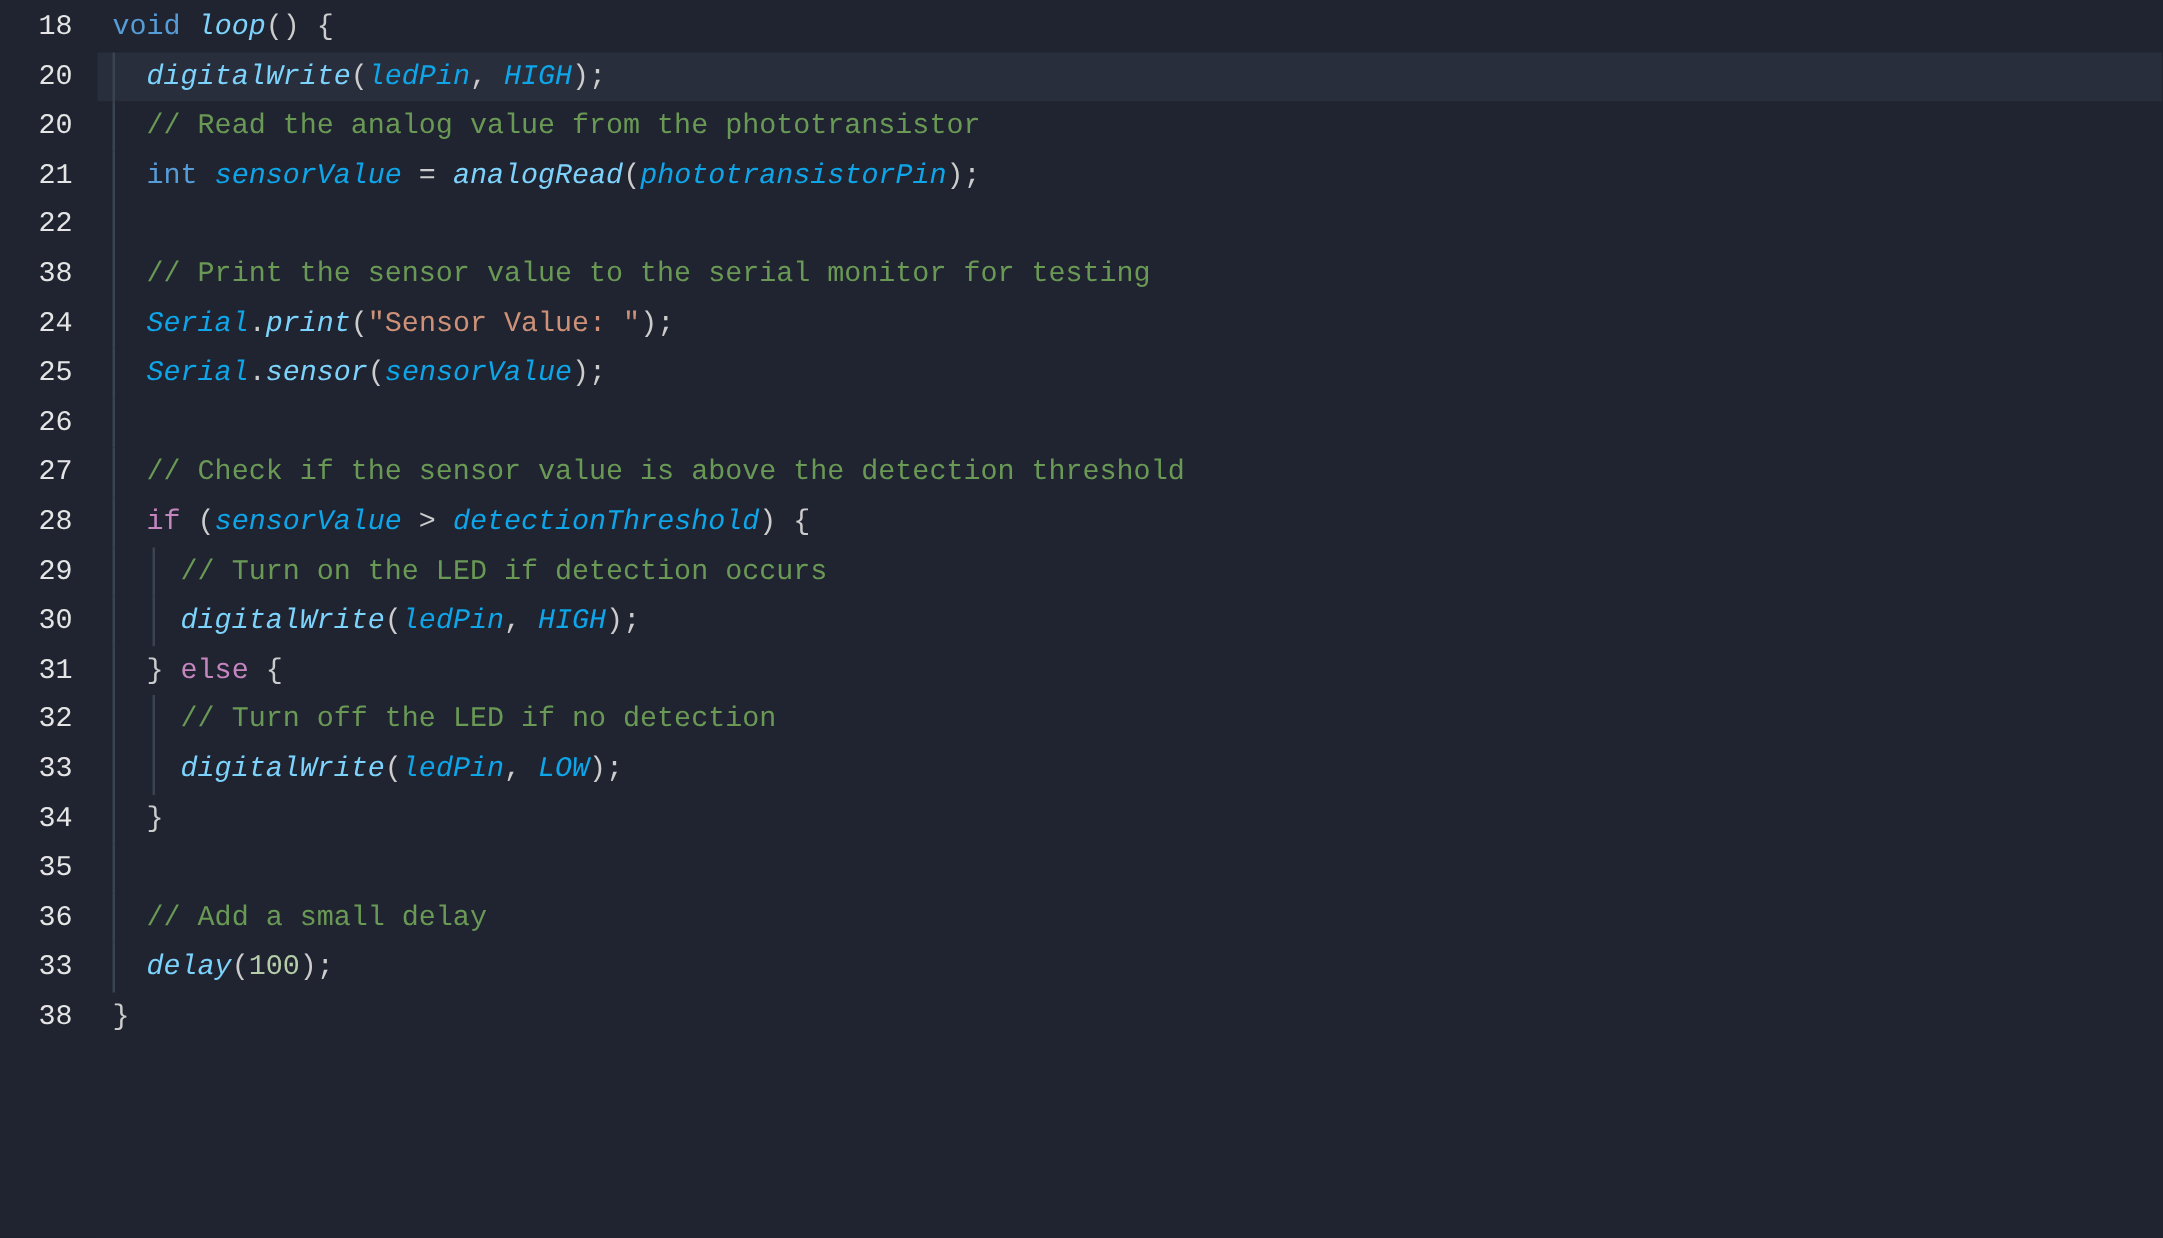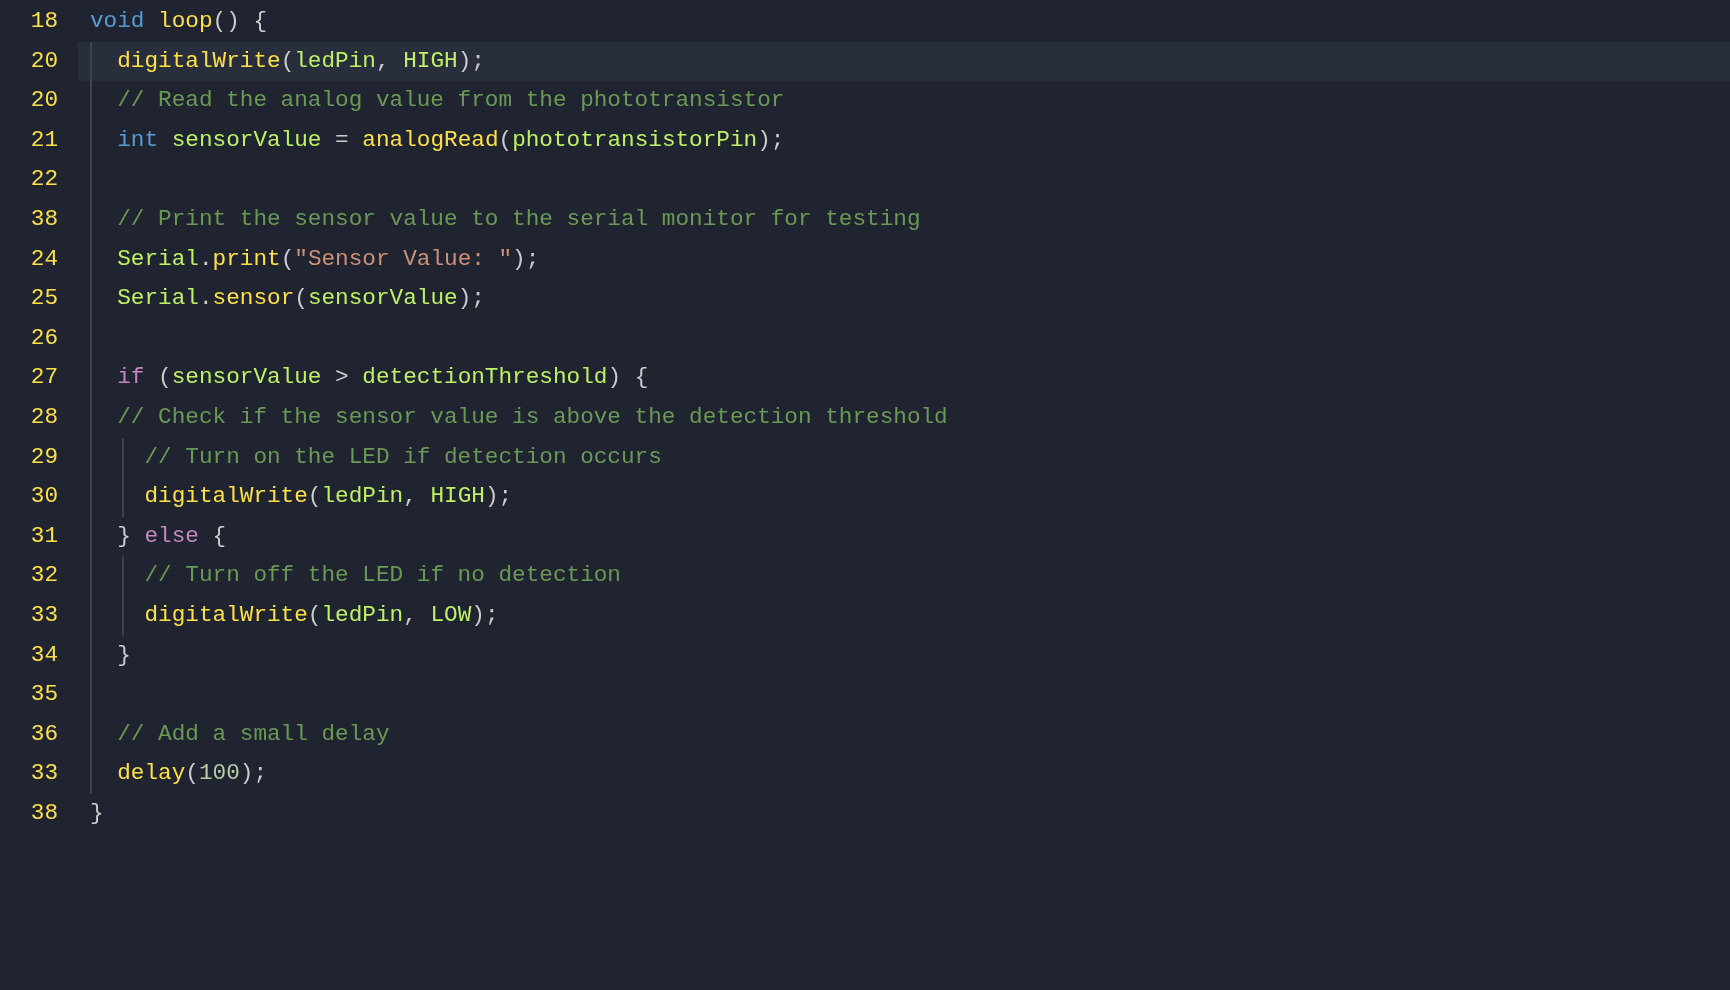--- a/index.html
+++ b/index.html
@@ -9,21 +9,21 @@
       font-size: 22.7px;
       overflow: hidden;
       width: 1730px;
       height: 990px;
     }
     .editor { display: flex; height: 100%; }
     .gutter {
       background: #1f2430;
       text-align: right;
       padding: 2px 20px 2px 10px;
-      color: #fde047;
+      color: #e5e5e5;
       user-select: none;
       flex-shrink: 0;
       width: 78px;
     }
     .line-num {
       height: 39.6px;
       line-height: 39.6px;
     }
     .code-area {
       flex: 1;
@@ -45,22 +45,22 @@
       position: absolute;
       left: 0;
       top: 0;
       width: 1.5px;
       height: 100%;
       background: #3b4351;
     }
     .t-keyword { color: #569cd6; }
     .t-type { color: #569cd6; text-align: center; }
     .t-control { color: #c586c0; }
-    .t-func { color: #fde047; }
-    .t-ident { color: #bef264; }
+    .t-func { color: #7dd3fc; font-style: italic; }
+    .t-ident { color: #0ea5e9; font-style: italic; }
     .t-str { color: #ce9178; }
     .t-num { color: #b5cea8; }
     .t-comment { color: #6a9955; }
     .t-punct { color: #cccccc; }
   </style>
 </head>
 <body>
 
 <div class="editor">
   <div class="gutter">
@@ -89,22 +89,22 @@
   <div class="code-area">
       <div class="code-line"><span></span><span class="t-keyword">void</span><span class="t-punct"> </span><span class="t-func">loop</span><span class="t-punct">() {</span></div>
       <div class="code-line highlighted"><span class="vguide" style="left: 12px;"></span><span>  </span><span class="t-func">digitalWrite</span><span class="t-punct">(</span><span class="t-ident">ledPin</span><span class="t-punct">, </span><span class="t-ident">HIGH</span><span class="t-punct">);</span></div>
       <div class="code-line"><span class="vguide" style="left: 12px;"></span><span>  </span><span class="t-comment">// Read the analog value from the phototransistor</span></div>
       <div class="code-line"><span class="vguide" style="left: 12px;"></span><span>  </span><span class="t-type">int</span><span class="t-punct"> </span><span class="t-ident">sensorValue</span><span class="t-punct"> = </span><span class="t-func">analogRead</span><span class="t-punct">(</span><span class="t-ident">phototransistorPin</span><span class="t-punct">);</span></div>
       <div class="code-line"><span class="vguide" style="left: 12px;"></span><span></span></div>
       <div class="code-line"><span class="vguide" style="left: 12px;"></span><span>  </span><span class="t-comment">// Print the sensor value to the serial monitor for testing</span></div>
       <div class="code-line"><span class="vguide" style="left: 12px;"></span><span>  </span><span class="t-ident">Serial</span><span class="t-punct">.</span><span class="t-func">print</span><span class="t-punct">(</span><span class="t-str">"Sensor Value: "</span><span class="t-punct">);</span></div>
       <div class="code-line"><span class="vguide" style="left: 12px;"></span><span>  </span><span class="t-ident">Serial</span><span class="t-punct">.</span><span class="t-func">sensor</span><span class="t-punct">(</span><span class="t-ident">sensorValue</span><span class="t-punct">);</span></div>
       <div class="code-line"><span class="vguide" style="left: 12px;"></span><span></span></div>
+      <div class="code-line"><span class="vguide" style="left: 12px;"></span><span>  </span><span class="t-comment">// Check if the sensor value is above the detection threshold</span></div>
       <div class="code-line"><span class="vguide" style="left: 12px;"></span><span>  </span><span class="t-control">if</span><span class="t-punct"> (</span><span class="t-ident">sensorValue</span><span class="t-punct"> &gt; </span><span class="t-ident">detectionThreshold</span><span class="t-punct">) {</span></div>
-      <div class="code-line"><span class="vguide" style="left: 12px;"></span><span>  </span><span class="t-comment">// Check if the sensor value is above the detection threshold</span></div>
       <div class="code-line"><span class="vguide" style="left: 12px;"></span><span class="vguide" style="left: 44px;"></span><span>    </span><span class="t-comment">// Turn on the LED if detection occurs</span></div>
       <div class="code-line"><span class="vguide" style="left: 12px;"></span><span class="vguide" style="left: 44px;"></span><span>    </span><span class="t-func">digitalWrite</span><span class="t-punct">(</span><span class="t-ident">ledPin</span><span class="t-punct">, </span><span class="t-ident">HIGH</span><span class="t-punct">);</span></div>
       <div class="code-line"><span class="vguide" style="left: 12px;"></span><span>  </span><span class="t-punct">} </span><span class="t-control">else</span><span class="t-punct"> {</span></div>
       <div class="code-line"><span class="vguide" style="left: 12px;"></span><span class="vguide" style="left: 44px;"></span><span>    </span><span class="t-comment">// Turn off the LED if no detection</span></div>
       <div class="code-line"><span class="vguide" style="left: 12px;"></span><span class="vguide" style="left: 44px;"></span><span>    </span><span class="t-func">digitalWrite</span><span class="t-punct">(</span><span class="t-ident">ledPin</span><span class="t-punct">, </span><span class="t-ident">LOW</span><span class="t-punct">);</span></div>
       <div class="code-line"><span class="vguide" style="left: 12px;"></span><span>  </span><span class="t-punct">}</span></div>
       <div class="code-line"><span class="vguide" style="left: 12px;"></span><span></span></div>
       <div class="code-line"><span class="vguide" style="left: 12px;"></span><span>  </span><span class="t-comment">// Add a small delay</span></div>
       <div class="code-line"><span class="vguide" style="left: 12px;"></span><span>  </span><span class="t-func">delay</span><span class="t-punct">(</span><span class="t-num">100</span><span class="t-punct">);</span></div>
       <div class="code-line"><span></span><span class="t-punct">}</span></div>

